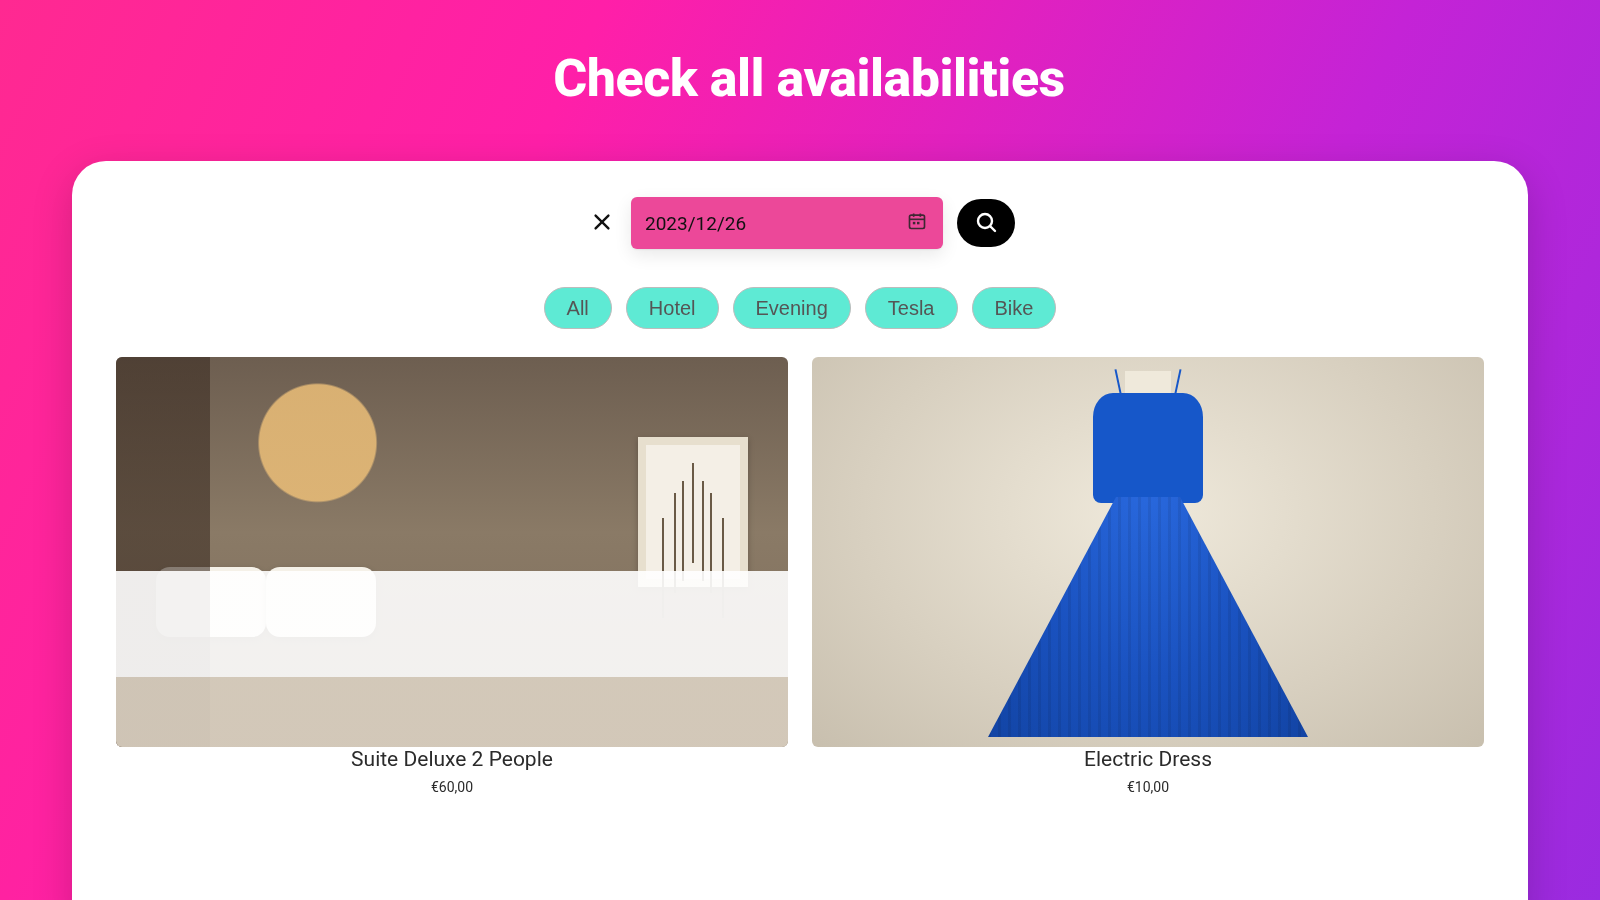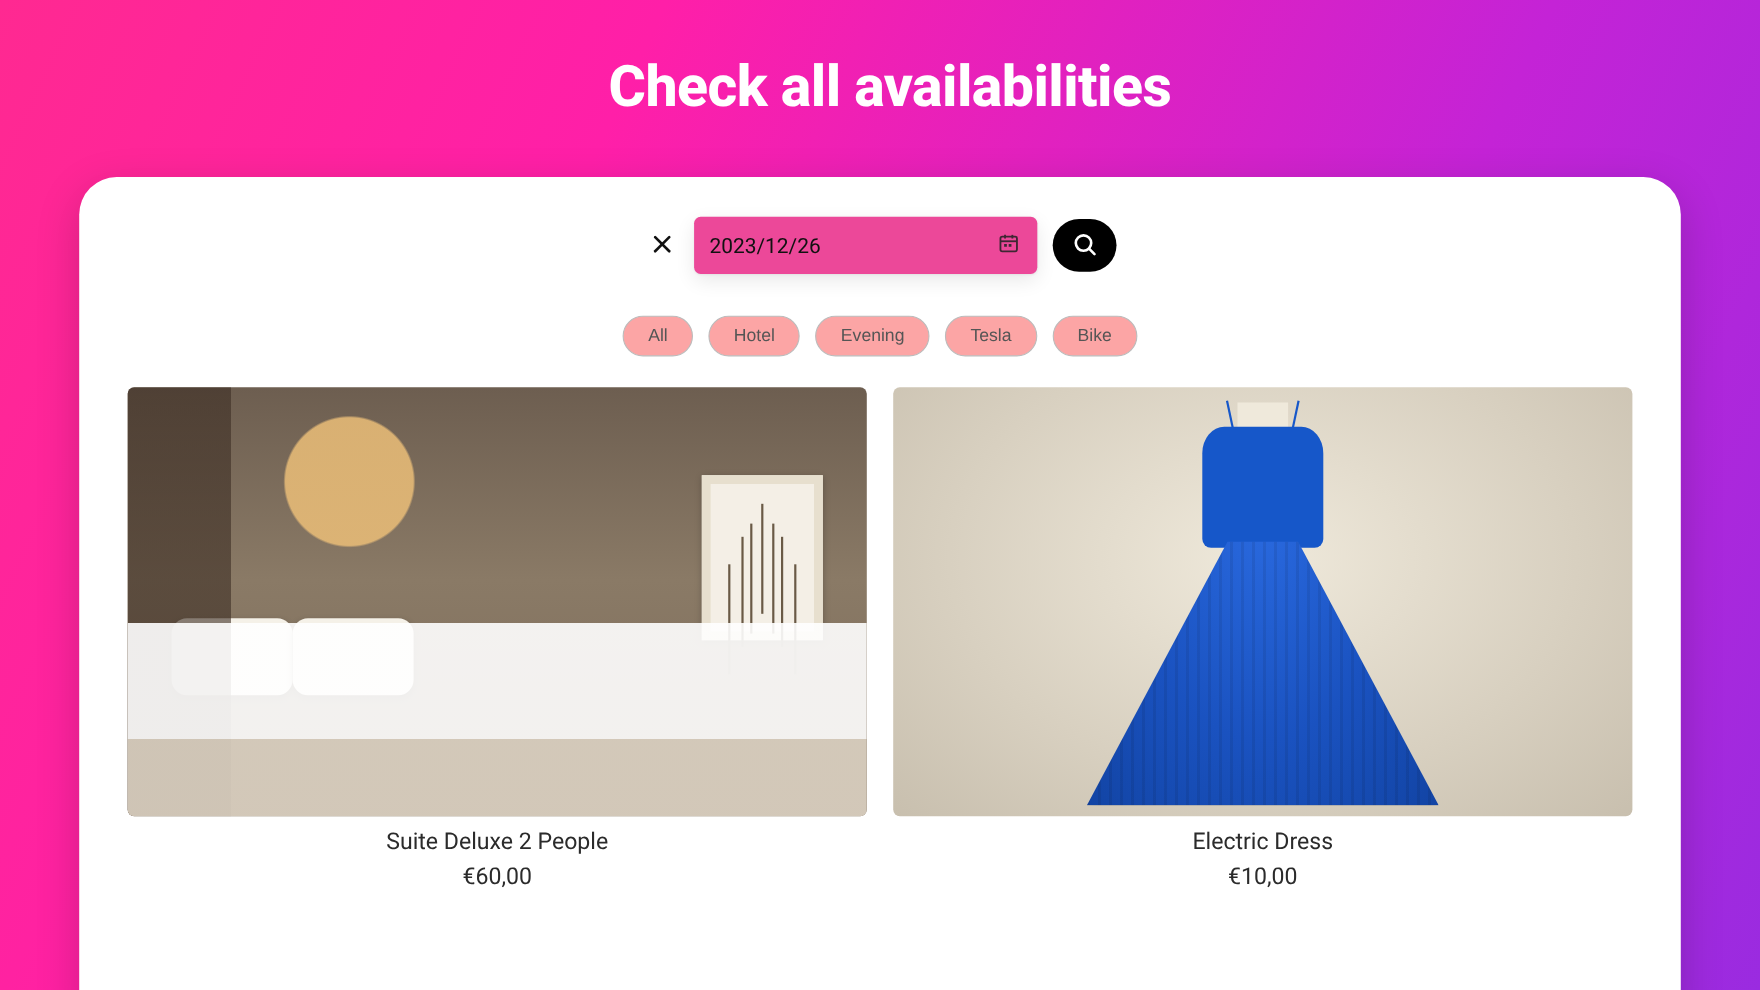--- a/index.html
+++ b/index.html
@@ -81,22 +81,22 @@
     display: flex;
     justify-content: center;
     gap: 14px;
     margin-top: 38px;
   }
   .chip {
     border: 1.5px solid #bcbcbc;
     color: #555;
     border-radius: 999px;
     padding: 8px 22px;
-    font-size: 16px;
-    background: #fca5a5;
+    font-size: 20px;
+    background: #5eead4;
     cursor: pointer;
     line-height: 1.2;
   }
 
   .cards {
     display: flex;
     gap: 24px;
     margin-top: 28px;
     align-items: flex-start;
     justify-content: space-between;
@@ -106,27 +106,26 @@
     text-align: center;
   }
   .thumb {
     width: 100%;
     height: 390px;
     border-radius: 6px;
     overflow: hidden;
     position: relative;
   }
   .card-title {
-    margin-top: 12px;
     font-size: 21px;
     color: #2b2b2b;
   }
   .card-price {
     margin-top: 8px;
-    font-size: 21px;
+    font-size: 14px;
     color: #2b2b2b;
   }
 
   
   .thumb-hotel {
     background: linear-gradient(180deg, #6d5e50 0%, #8a7a66 45%, #7b6a58 100%);
   }
   .thumb-hotel::after{
     content:"";
     position:absolute; inset:0;

